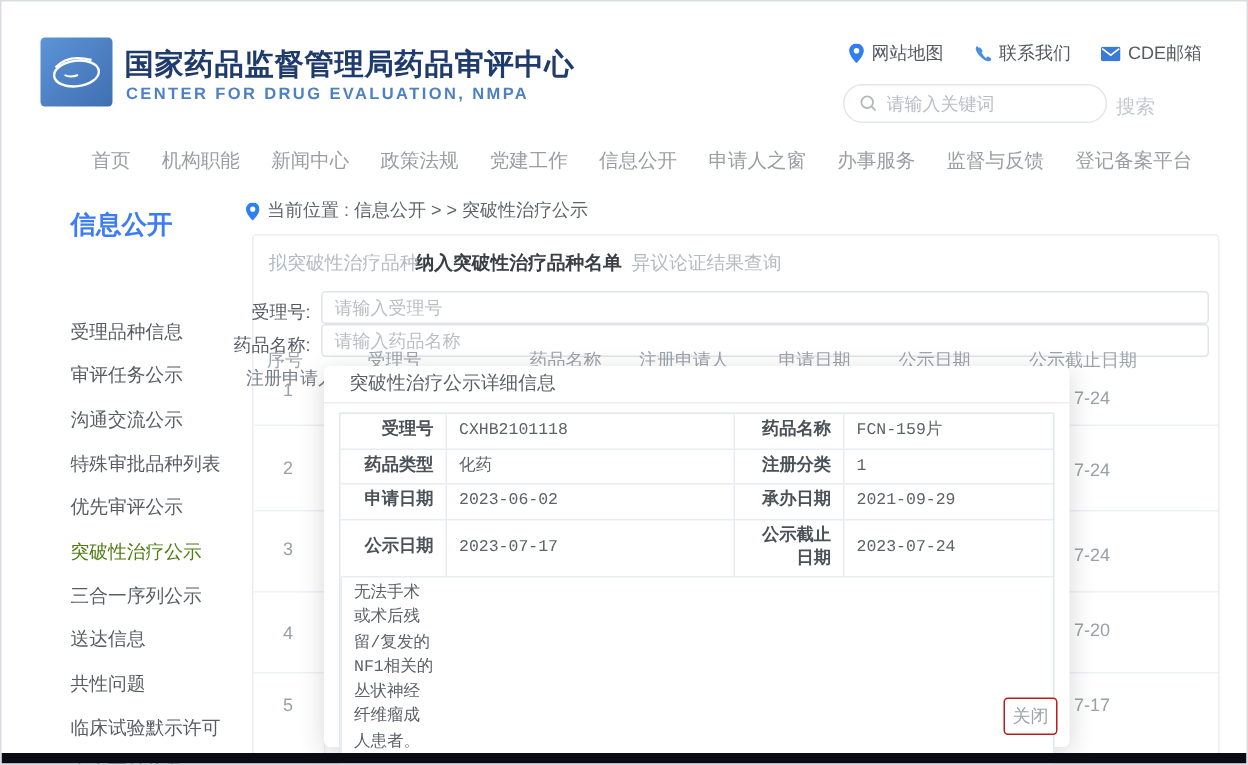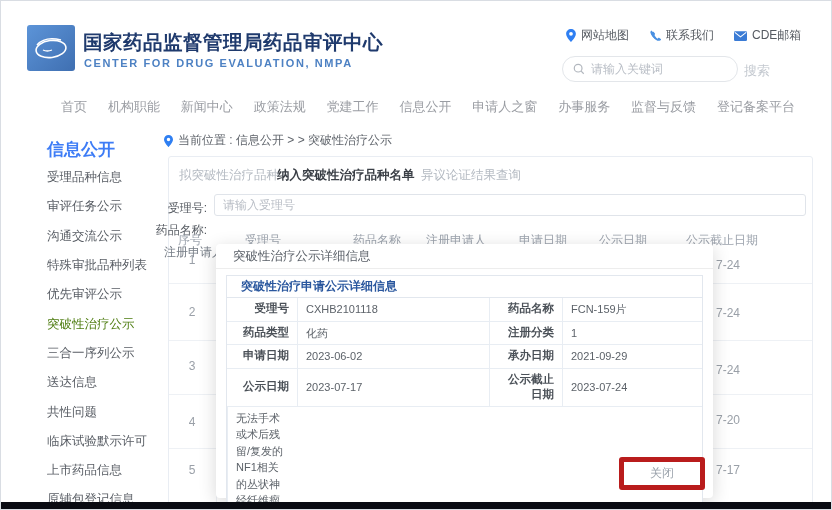--- a/index.html
+++ b/index.html
@@ -26,21 +26,21 @@
     font-family:inherit; }
   .search-box input::placeholder { color:#b9bec6; }
   .search-btn { left:743px; top:61px; font-size:13px; color:#c3c8cf; cursor:pointer; }
 
   
   .nav { left:28px; top:97px; width:734px; display:flex; justify-content:space-between;margin-left:32px; }
   .nav span { font-size:13px; color:#9a9da3; cursor:pointer; white-space:nowrap; }
 
   
   .side-title { left:46px; top:137px; font-size:17px; font-weight:bold; color:#3d7cf6; }
-  .side-item { left:46px; font-size:12.5px; color:#585d64; cursor:pointer; white-space:nowrap; }
+  .side-item { left:46px; font-size:12.5px; color:#585d64; cursor:pointer; white-space:nowrap;margin-top:44px; }
   .side-item.active { color:#4d7c0f; }
 
   
   .crumb { left:163px; top:131px; display:flex; align-items:center; gap:5px; font-size:12px; color:#5f646b; }
 
   
   .card { left:167px; top:155px; width:645px; height:349px; border:1px solid #e9edf3; border-radius:3px; background:#fff; }
 
   .tab { top:166px; font-size:12.5px; color:#b4bac2; cursor:pointer; white-space:nowrap; }
   .tab.active { color:#3a3f46; font-weight:bold; }
@@ -54,35 +54,35 @@
   .th-wrap { left:163px; top:243px; font-size:12px; color:#767d86; white-space:nowrap; }
 
   .grid-v { top:250px; width:1px; height:251px; background:#eef1f5; }
   .grid-h { left:168px; width:643px; height:1px; background:#eef1f5; }
 
   .row-num { left:167px; width:48px; text-align:center; font-size:12px; color:#9aa0a8; }
   .row-date { left:715px; font-size:12px; color:#9aa0a8; white-space:nowrap; }
 
   
   .modal { left:215px; top:243px; width:497px; height:254px; background:#fff; border-radius:4px;
-    box-shadow:0 4px 18px rgba(0,0,0,.16); z-index:10; }
+    box-shadow:0 4px 18px rgba(0,0,0,.16); z-index:10;font-family:Liberation Mono, monospace; }
   .modal-title { position:absolute; left:0; top:0; right:0; height:25px; line-height:25px;
     padding-left:17px; font-size:12.5px; color:#5a6068; border-bottom:1px solid #ededed; }
   .m-table { position:absolute; left:10px; top:31px; width:477px; border:1px solid #e2e7ee; background:#fff; }
   .m-section { height:22px; display:flex; align-items:center; padding-left:14px;
     font-size:12px; font-weight:bold; color:#2a579e; border-bottom:1px solid #e2e7ee; }
   .m-row { display:grid; grid-template-columns:70px 192px 73px 142px; border-bottom:1px solid #e8edf3; }
   .m-row-full { display:grid; grid-template-columns:70px 407px; border-bottom:1px solid #e8edf3; }
   .m-row-full:last-child { border-bottom:none; }
   .m-label { display:flex; align-items:center; justify-content:flex-end; text-align:right;
     padding:3px 8px; font-size:11.5px; font-weight:bold; color:#4b5158; min-height:22px; line-height:1.35; }
   .m-value { display:flex; align-items:center; padding:3px 8px; font-size:11px; color:#5c6269;
     border-left:1px solid #e8edf3; min-height:22px; line-height:1.5; }
-  .m-close { position:absolute; right:8px; bottom:8px; padding:3px 26px; font-size:12px; color:#9aa2ab;
-    border:5px solid #b91c1c; border-radius:3px; background:#fff; cursor:pointer; font-family:inherit; }
+  .m-close { position:absolute; right:8px; bottom:8px; padding:3px 5px; font-size:12px; color:#9aa2ab;
+    border:1px solid #b91c1c; border-radius:3px; background:#fff; cursor:pointer; font-family:inherit; }
 
   .bottom-bar { left:0; right:0; bottom:0; height:7px; background:#0a0b12; z-index:30; }
 
   svg { display:block; }
 </style>
 </head>
 <body>
 
 <div class="page">
 
@@ -178,20 +178,21 @@
 
   <div class="abs card"></div>
 
   <span class="abs tab active" style="left:276px">纳入突破性治疗品种名单</span>
   <span class="abs tab" style="left:178px">拟突破性治疗品种</span>
   <span class="abs tab" style="left:420px">异议论证结果查询</span>
 
   <span class="abs flt-label" style="left:148px;top:199px">受理号:</span>
   <input class="abs flt-input" style="left: 213px; top: 193px;" placeholder="请输入受理号">
   <span class="abs flt-label" style="left:148px;top:221px">药品名称:</span>
+  <input class="abs flt-input" style="left: 213px; top: 215px;" placeholder="请输入药品名称">
 
   <span class="abs th" style="left:177px">序号</span>
   <span class="abs th" style="left:244px">受理号</span>
   <span class="abs th" style="left:352px">药品名称</span>
   <span class="abs th" style="left:425px">注册申请人</span>
   <span class="abs th" style="left:518px">申请日期</span>
   <span class="abs th" style="left:598px">公示日期</span>
   <span class="abs th" style="left:685px">公示截止日期</span>
   <span class="abs th-wrap">注册申请人</span>
 
@@ -214,21 +215,20 @@
   <span class="abs row-num" style="top:462px">5</span>
   <span class="abs row-date" style="top:257px">7-24</span>
   <span class="abs row-date" style="top:305px">7-24</span>
   <span class="abs row-date" style="top:362px">7-24</span>
   <span class="abs row-date" style="top:412px">7-20</span>
   <span class="abs row-date" style="top:462px">7-17</span>
 
   <div class="abs modal">
     <div class="modal-title">突破性治疗公示详细信息</div>
     <div class="m-table">
-      <div class="m-section">突破性治疗申请公示详细信息</div>
 
       <div class="m-row">
         <div class="m-label">受理号</div>
         <div class="m-value">CXHB2101118</div>
         <div class="m-label m-value-border" style="border-left:1px solid #e8edf3">药品名称</div>
         <div class="m-value">FCN-159片</div>
       </div>
       <div class="m-row">
         <div class="m-label">药品类型</div>
         <div class="m-value">化药</div>

